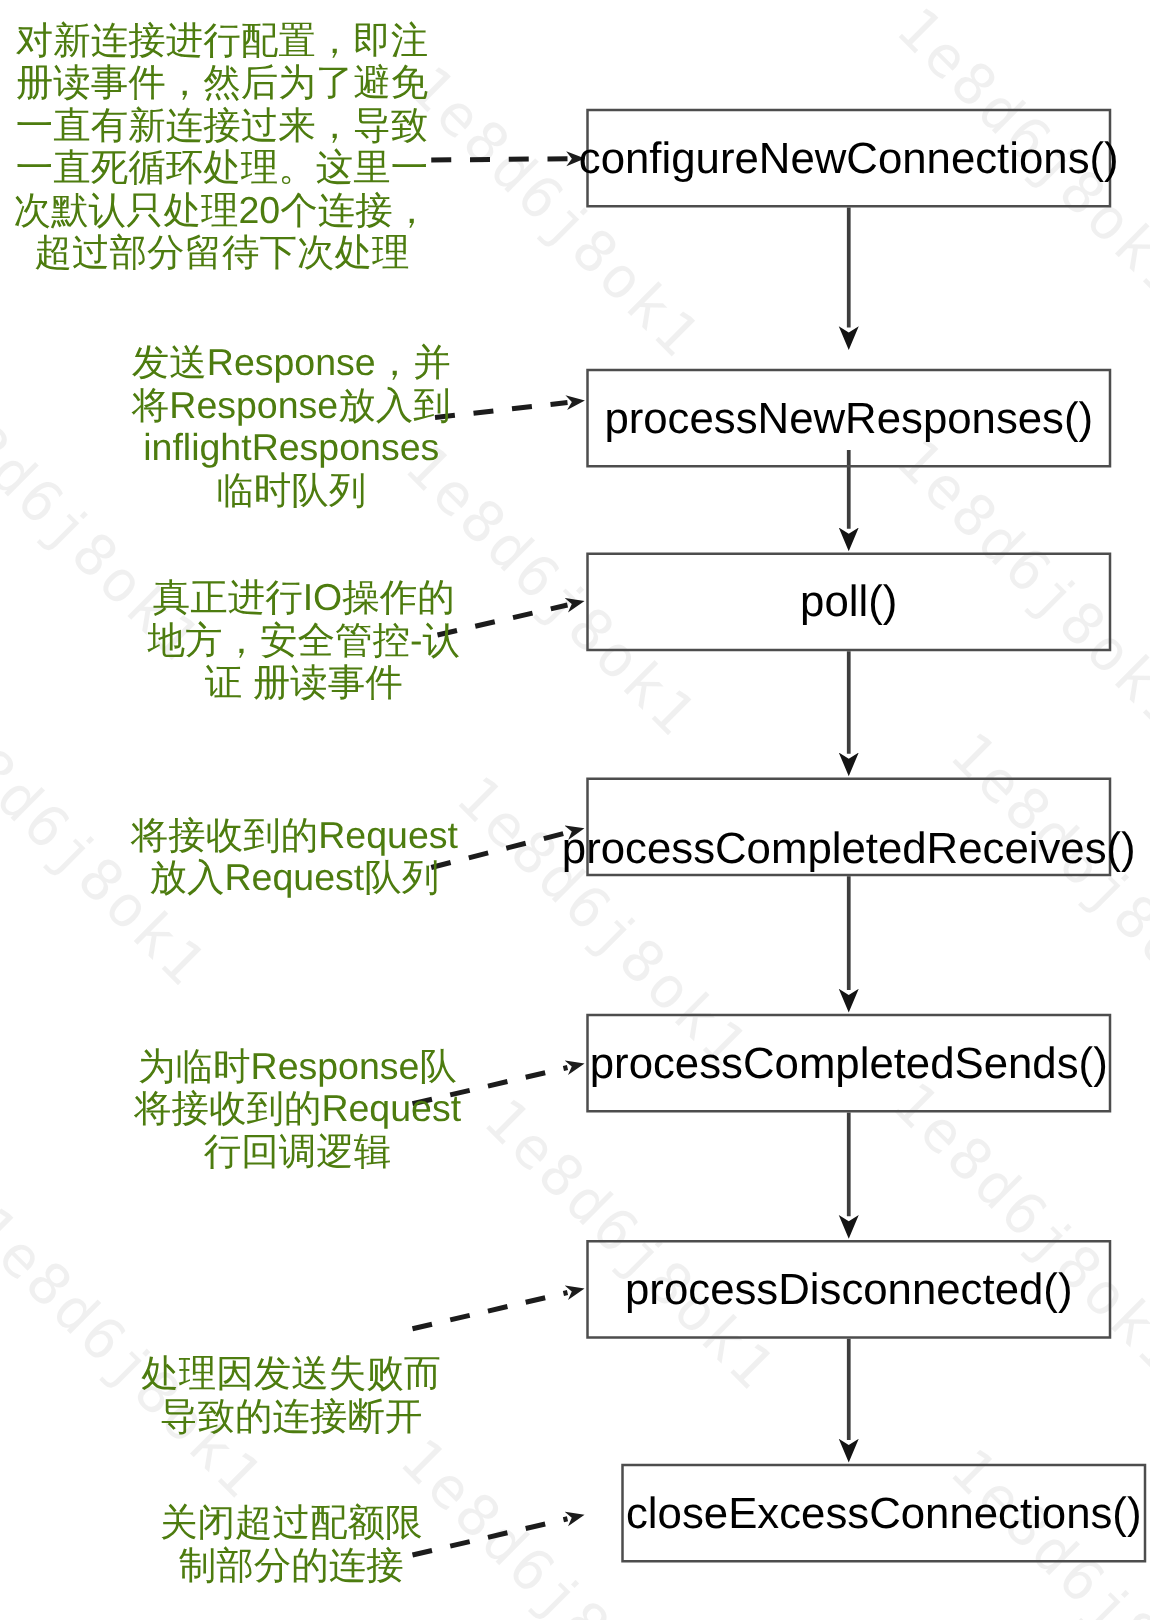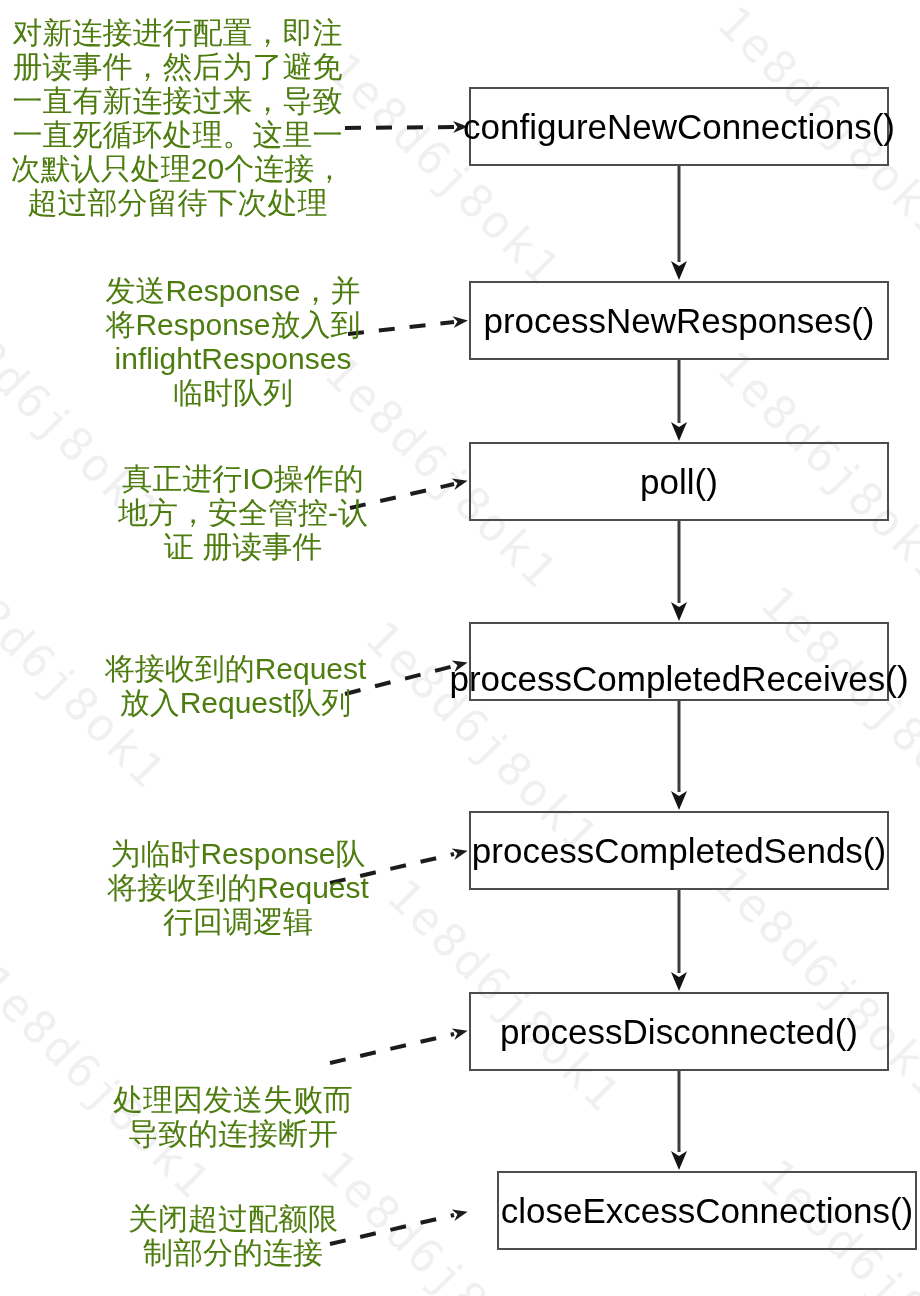--- a/index.html
+++ b/index.html
@@ -89,21 +89,21 @@
         <line x1="330" y1="883" x2="454" y2="854" stroke="#1c1c1c" stroke-width="4" stroke-dasharray="16 15" marker-end="url(#mDash)"></line>
         <line x1="330" y1="1063" x2="454" y2="1034" stroke="#1c1c1c" stroke-width="4" stroke-dasharray="16 15" marker-end="url(#mDash)"></line>
         <line x1="330" y1="1244" x2="454" y2="1215" stroke="#1c1c1c" stroke-width="4" stroke-dasharray="16 15" marker-end="url(#mDash)"></line>
       </g>
   </svg>
 
   <div id="boxes-layer">
       <div class="flow-box" style="top: 87px;">
         <span>configureNewConnections()</span>
       </div>
-      <div class="flow-box" style="top: 281px; text-align: right;">
+      <div class="flow-box" style="top: 295px; text-align: right;">
         <span>processNewResponses()</span>
       </div>
       <div class="flow-box" style="top: 442px;">
         <span>poll()</span>
       </div>
       <div class="flow-box" style="top: 622px; align-items: flex-end;">
         <span>processCompletedReceives()</span>
       </div>
       <div class="flow-box" style="top: 811px;">
         <span>processCompletedSends()</span>

